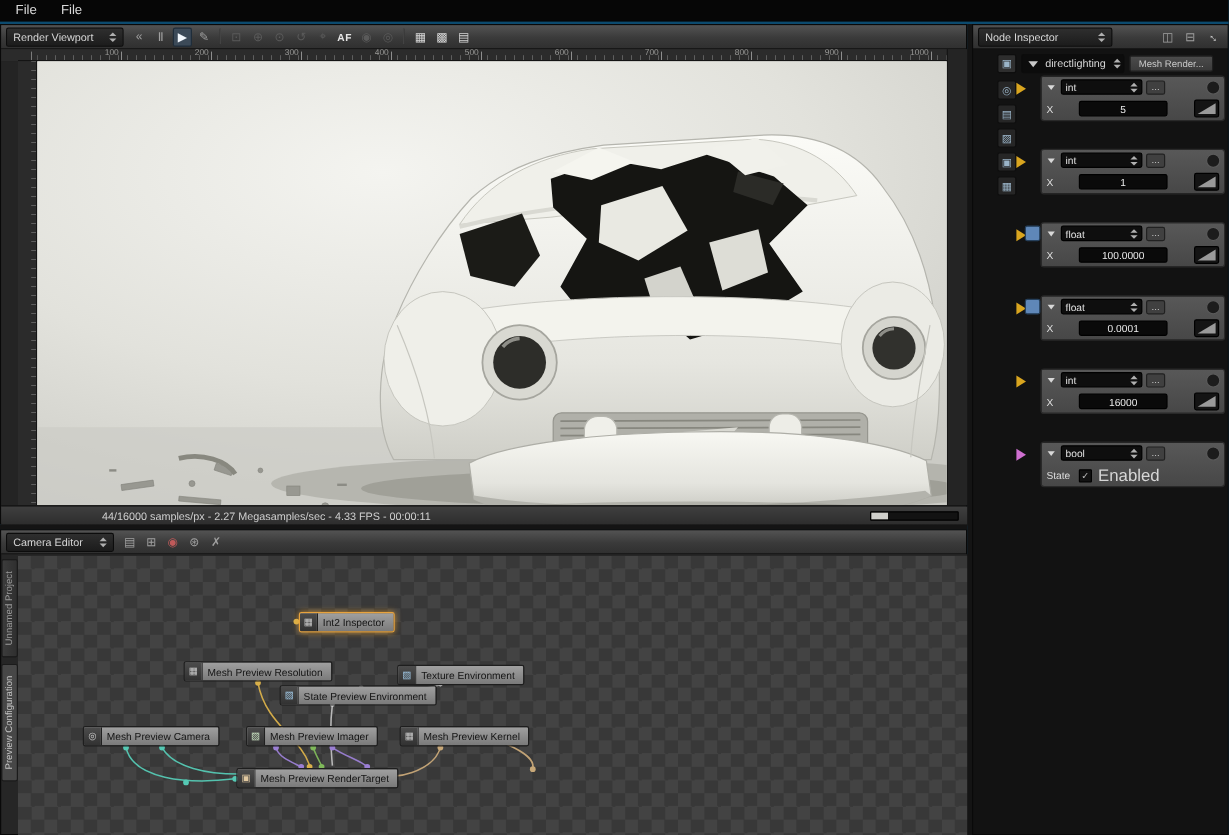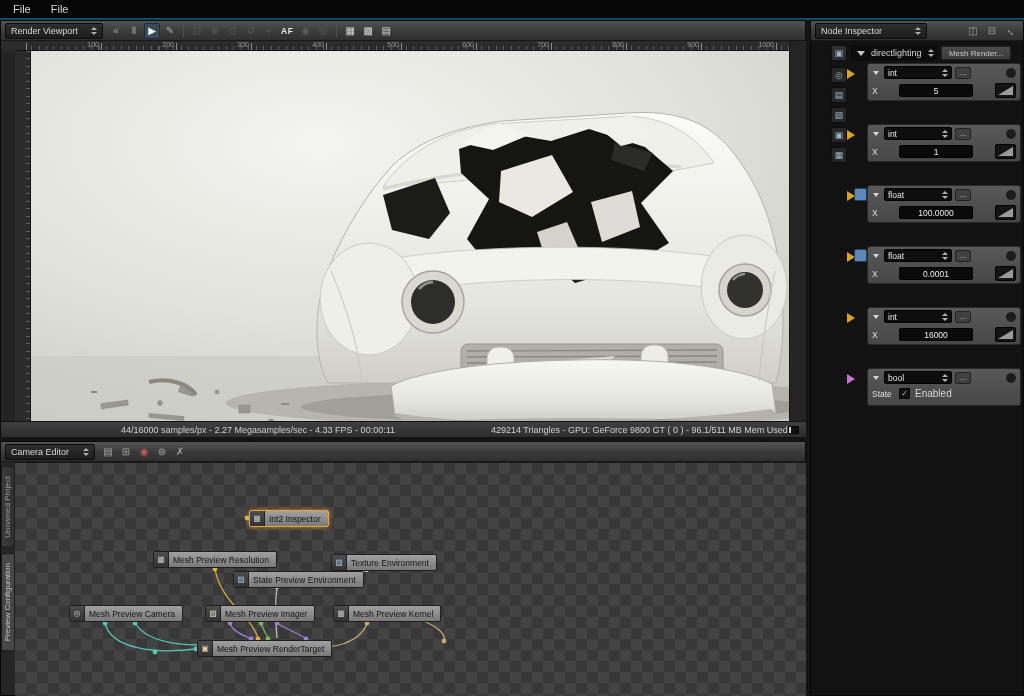--- a/index.html
+++ b/index.html
@@ -35,21 +35,21 @@
     background-image:repeating-linear-gradient(90deg,#5e5e5e 0 1px,transparent 1px 7.5px),repeating-linear-gradient(90deg,#8e8e8e 0 1px,transparent 1px 75px);
     background-size:100% 4px,100% 7px;background-position:16px 100%,11px 100%;background-repeat:no-repeat,no-repeat}
   .rlabel{position:absolute;top:0;width:20px;font-size:7px;color:#9a9a98;text-align:right}
   .vruler{position:absolute;left:14px;top:30px;width:16px;height:370px;background:#2b2b2b;border-right:1px solid #141414;
     background-image:repeating-linear-gradient(180deg,#5e5e5e 0 1px,transparent 1px 7.5px);background-size:4px 100%;background-position:100% 0;background-repeat:no-repeat}
   .rcorner{position:absolute;left:0;top:20px;width:14px;height:10px;background:#2b2b2b}
   .lgutter{position:absolute;left:0;top:30px;width:14px;height:370px;background:#242424}
   .rgutter{position:absolute;left:788px;top:20px;width:18px;height:380px;background:#242424;border-left:1px solid #151515}
   .renderarea{position:absolute;left:30px;top:30px;width:758px;height:370px;overflow:hidden;background:#dcdcd8}
   .statusbar{position:absolute;left:0;top:400px;width:806px;height:17px;background:linear-gradient(#3f3f3f,#2c2c2c);border-top:1px solid #131313;display:flex;align-items:center;font-size:9px;color:#cfcfcf;white-space:nowrap}
-  .status-left{margin-left:120px}
+  .status-left{margin-left:84px}
   .status-right{margin-left:96px}
   .membar{margin-left:auto;margin-right:8px;width:74px;height:8px;background:#121212;border:1px solid #000;border-radius:1px;overflow:hidden}
   .membar-fill{height:100%;background:#cfcfcb}
 
   
   #graph-panel{left:0;top:441px;width:806px;height:255px}
   .vtabs{position:absolute;left:0;top:24px;width:14px;display:flex;flex-direction:column;gap:5px}
   .vtab{writing-mode:vertical-rl;transform:rotate(180deg);font-size:8px;color:#9a9a9a;background:linear-gradient(90deg,#2f2f2f,#3c3c3c);border:1px solid #1b1b1b;border-radius:2px;padding:9px 1px;width:14px;text-align:center;cursor:default}
   .vtab.active{background:#474747;color:#c4c4c4}
   .gcanvas{position:absolute;left:14px;top:20px;width:792px;height:235px;overflow:hidden;background-color:#3e3e3e;background-image:repeating-conic-gradient(#383838 0% 25%,#434343 0% 50%);background-size:22px 22px;border-top:1px solid #191919}
@@ -82,21 +82,21 @@
   .pexp{width:0;height:0;border-left:3px solid transparent;border-right:3px solid transparent;border-top:4px solid #d8d8d8;margin:0 2px}
   .pdd{width:68px;height:13px;background:#0e0e0e;border:1px solid #000;border-radius:2px;display:flex;align-items:center;color:#e2e2e2;font-size:8.5px;padding:0 3px;gap:4px}
   .pdots{width:16px;height:12px;background:#404040;border:1px solid #212121;border-radius:2px;color:#c8c8c8;font-size:8px;display:inline-flex;align-items:center;justify-content:center;line-height:1}
   .ptoggle{width:12px;height:12px;border-radius:50%;background:#1c1c1c;border:1px solid #5a5a5a;margin-left:auto}
   .pval{display:flex;align-items:center;gap:5px;padding:2px 4px}
   .plabel{width:22px;font-size:8.5px;color:#dedede}
   .pfield{width:74px;height:13px;background:#0a0a0a;border:1px solid #000;border-radius:2px;color:#ececec;font-size:8.5px;display:inline-flex;align-items:center;justify-content:center}
   .pslider{margin-left:auto;width:21px;height:15px;background:#141414;border:1px solid #000;border-radius:2px;position:relative;overflow:hidden}
   .pslider::after{content:"";position:absolute;left:2px;bottom:2px;width:0;height:0;border-left:15px solid transparent;border-bottom:9px solid #9a9a9a}
   .pcheck{width:11px;height:11px;background:#121212;border:1px solid #000;border-radius:1px;display:inline-flex;align-items:center;justify-content:center;color:#b8b8b8;font-size:8px}
-  .pbool{font-size:10px;color:#d6d6d6}
+  .pbool{font-size:14px;color:#d6d6d6}
 
   .splitter-h{position:absolute;left:0;top:437px;width:806px;height:4px;background:#141414}
   .splitter-v{position:absolute;left:806px;top:20px;width:4px;height:676px;background:#141414}
 </style>
 </head>
 <body>
 
 <div id="app">
 
   <div class="menubar">
@@ -227,21 +227,20 @@
           <rect x="60" y="340" width="6" height="2"></rect>
             <rect x="250" y="352" width="8" height="2"></rect>
           <rect x="330" y="395" width="10" height="3"></rect>
             <rect x="170" y="395" width="8" height="3"></rect>
         </g>
       </svg>
     </div>
 
     <div class="statusbar">
       <span class="status-left">44/16000 samples/px - 2.27 Megasamples/sec - 4.33 FPS - 00:00:11</span>
-      <span class="status-right">429214 Triangles - GPU: GeForce 9800 GT ( 0 ) - 96.1/511 MB Mem Used</span>
       <span class="membar">
           <span class="membar-fill" style="display: block; width: 19%;"></span>
         </span>
     </div>
   </div>
 
   <div class="panel" id="graph-panel">
     <div class="phdr">
       <div class="dropdown w-ge">
         <span>Camera Editor</span>

